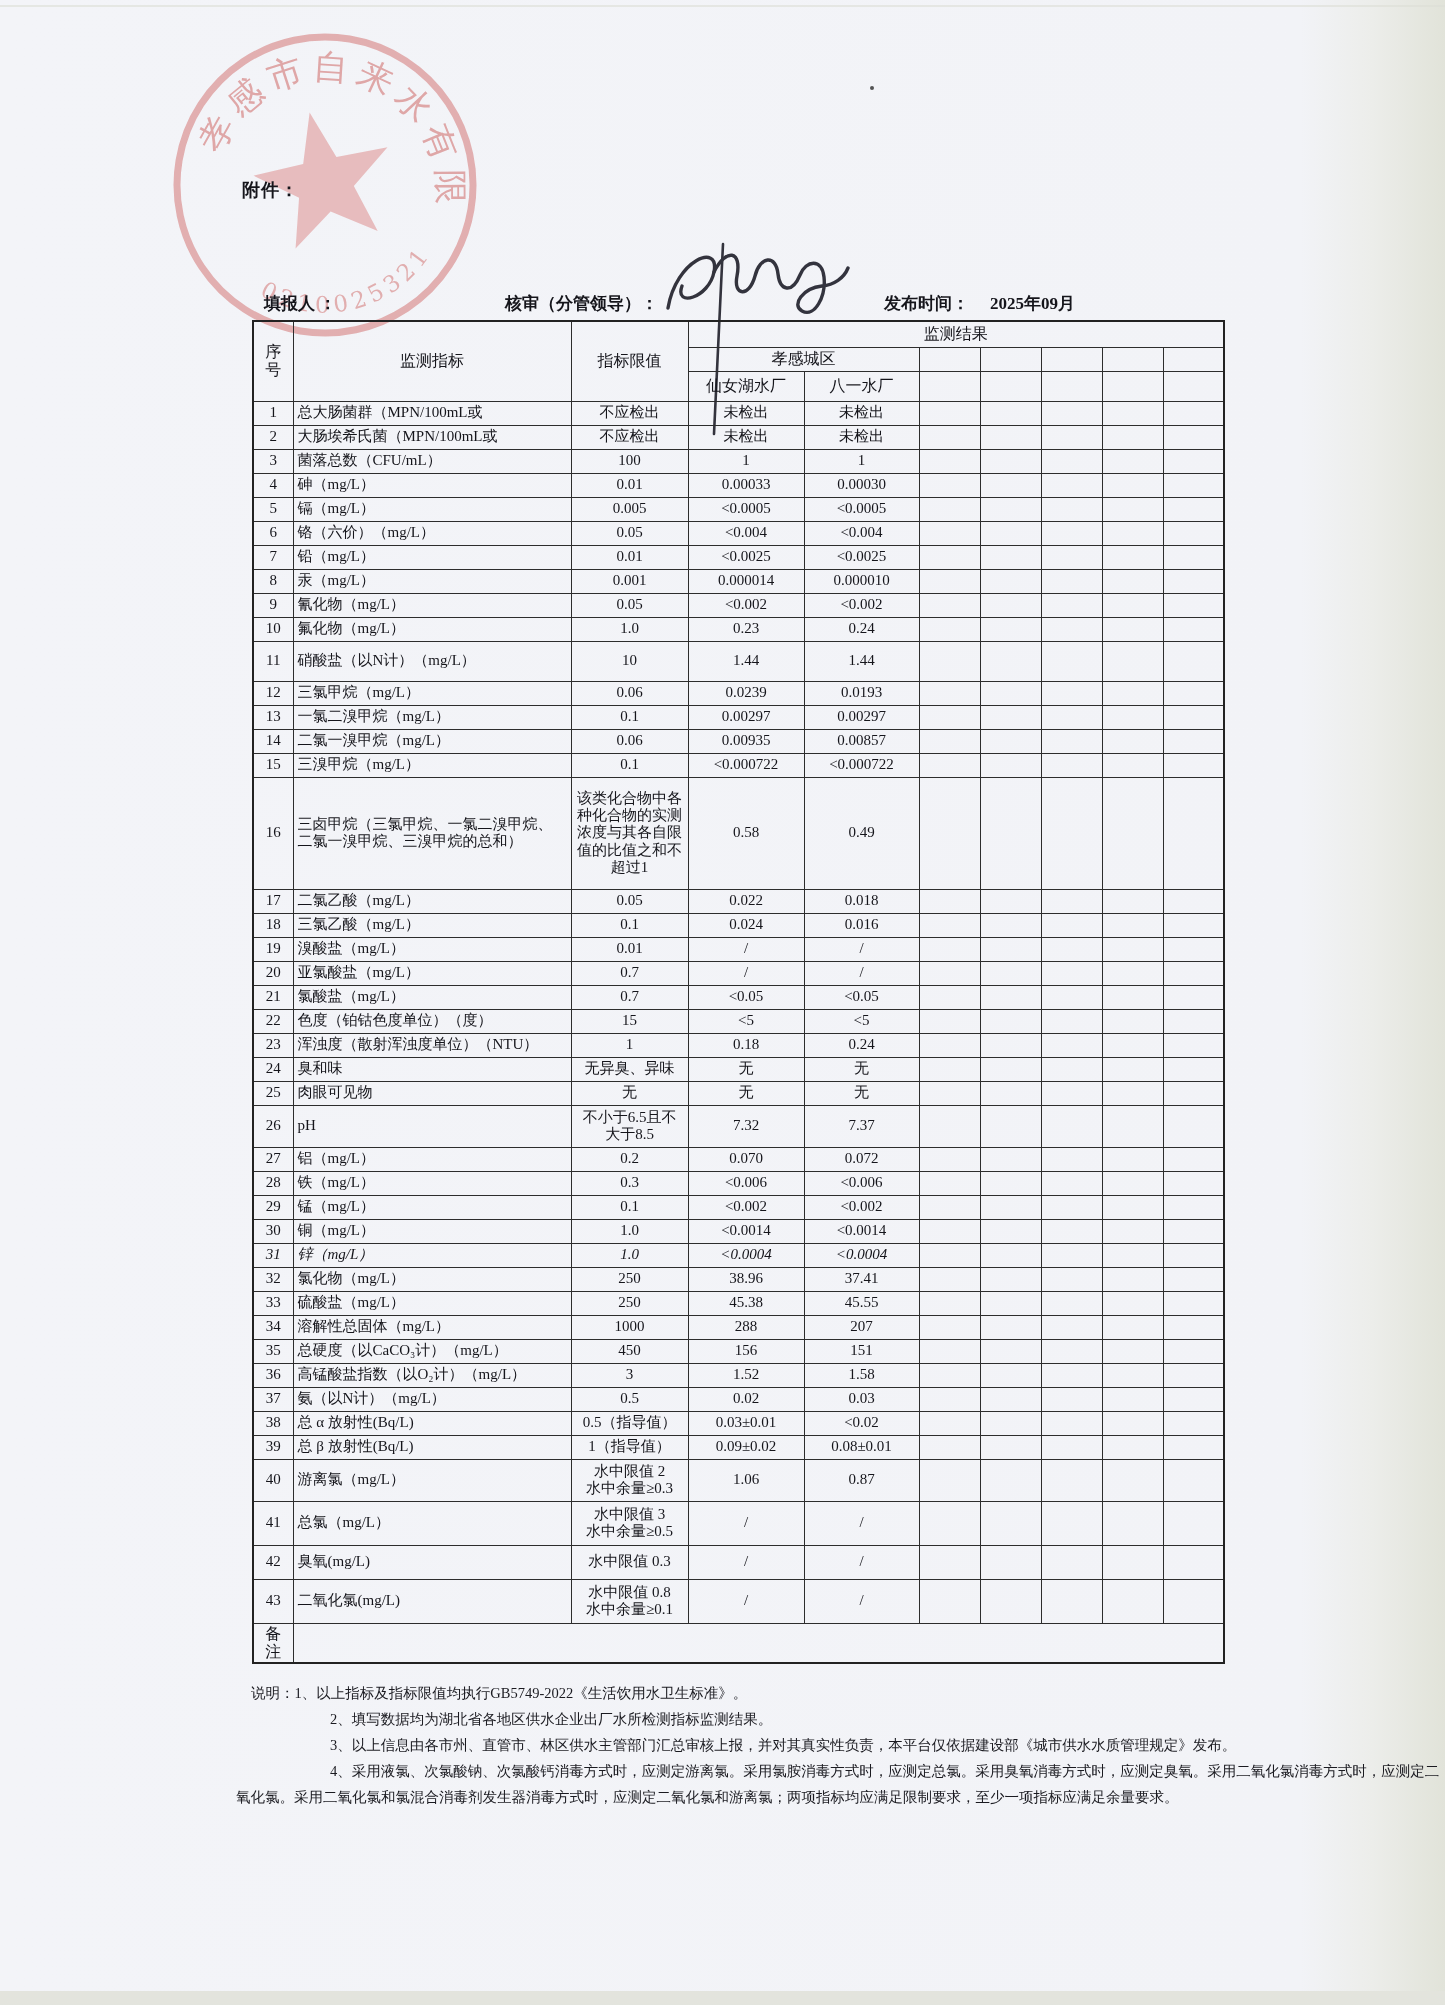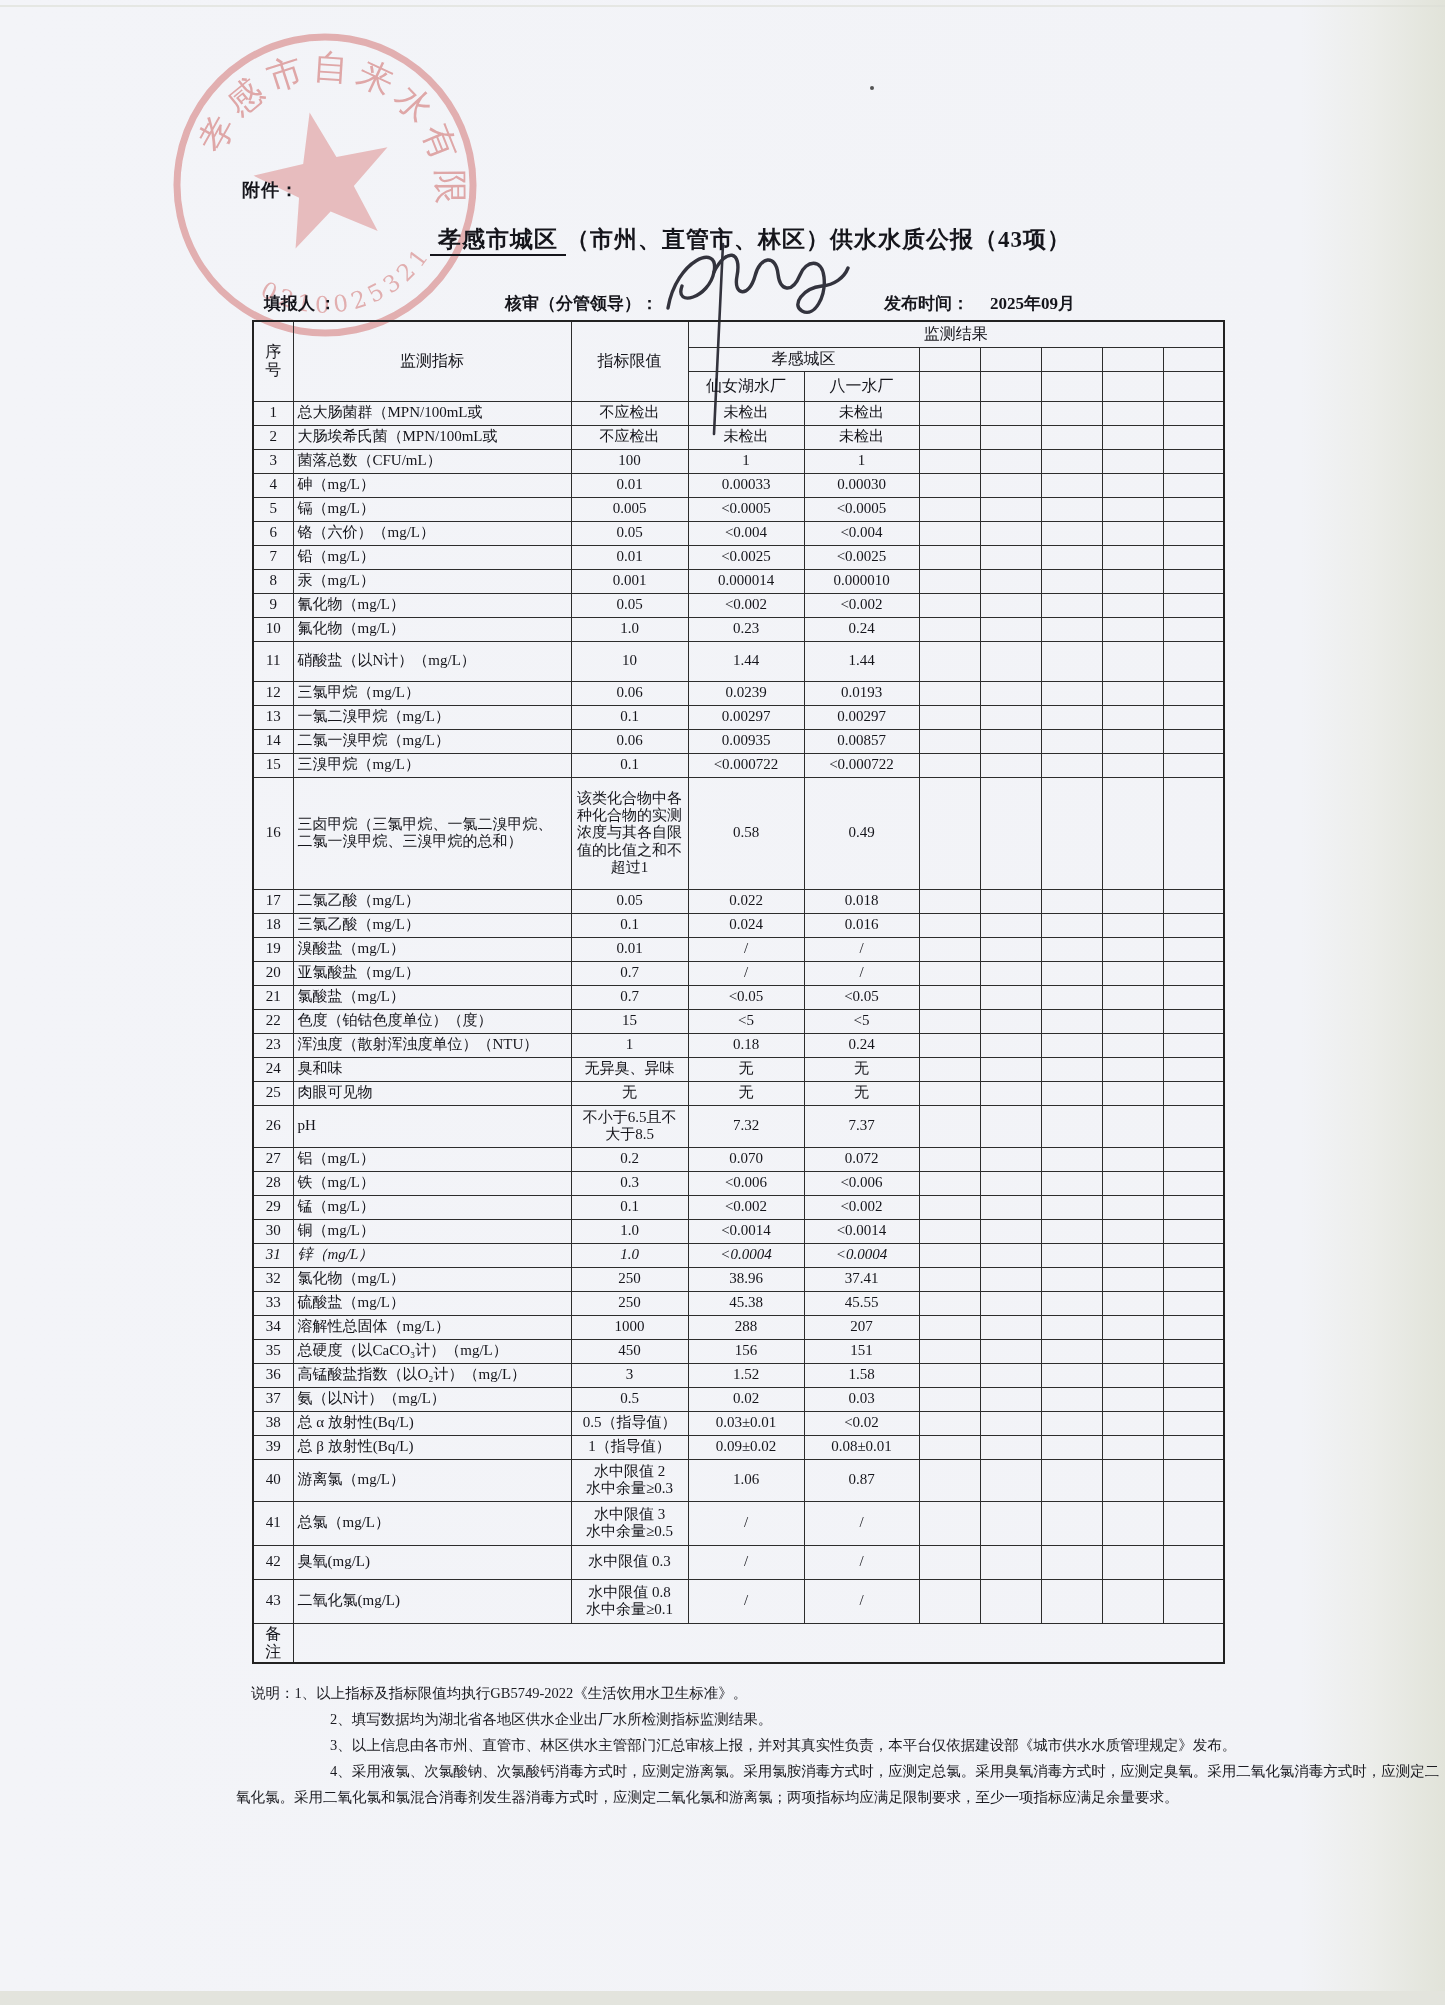--- a/index.html
+++ b/index.html
@@ -62,23 +62,20 @@
     <text font-size="35" fill="#d98f8f" letter-spacing="7" opacity="0.9" font-family="Liberation Serif, DejaVu Serif, serif">
       <textPath href="#arcTop" startOffset="92">孝感市自来水有限公司</textPath>
     </text>
     <text font-size="23" fill="#dc9a9a" letter-spacing="5" opacity="0.9" font-family="DejaVu Serif, Liberation Serif, serif">
       <textPath href="#arcBottom" startOffset="28">0210025321</textPath>
     </text>
   </svg>
 
   <div class="attachment">附件：</div>
 
-  <div class="doc-title">
-    <span class="t-city">孝感市城区</span><span>（市州、直管市、林区）供水水质公报（43项）</span>
-  </div>
 
   <div class="meta-label m-filler">填报人 ：</div>
   <div class="meta-label m-reviewer">核审（分管领导）：</div>
   <div class="meta-label m-publish">发布时间：</div>
   <div class="meta-label m-publish-val">2025年09月</div>
 
   <svg class="sig" viewBox="0 0 235 210">
     <g fill="none" stroke="#23232e" stroke-width="3.4" stroke-linecap="round" opacity="0.92">
       <path d="M16,74 C24,26 68,8 62,38 C57,64 22,74 30,52"></path>
       <path d="M62,38 C74,14 90,16 85,42 C81,62 97,64 103,42 C108,22 124,20 126,40 C128,57 140,60 148,41 C154,26 170,24 172,43 C174,62 163,84 150,77 C139,71 151,54 170,52 C182,51 192,44 196,34"></path>

